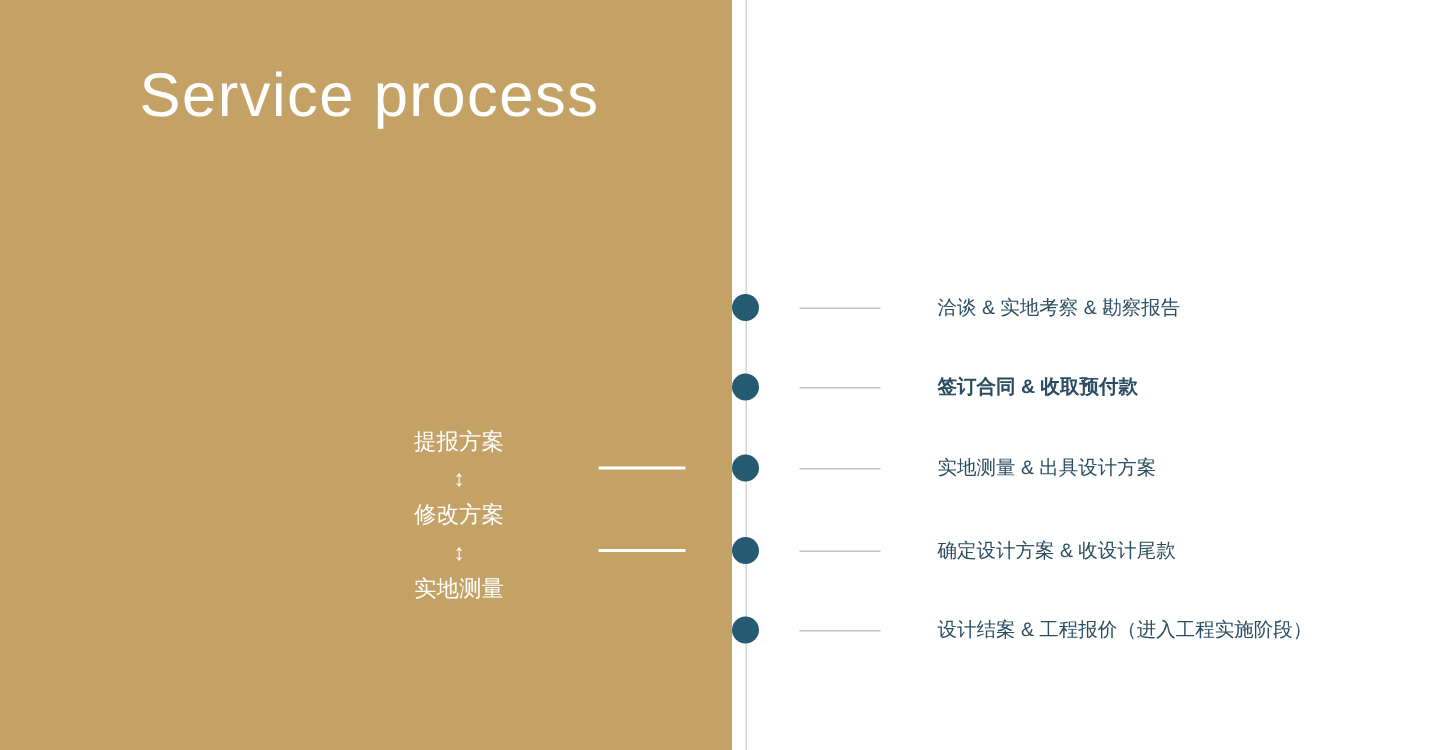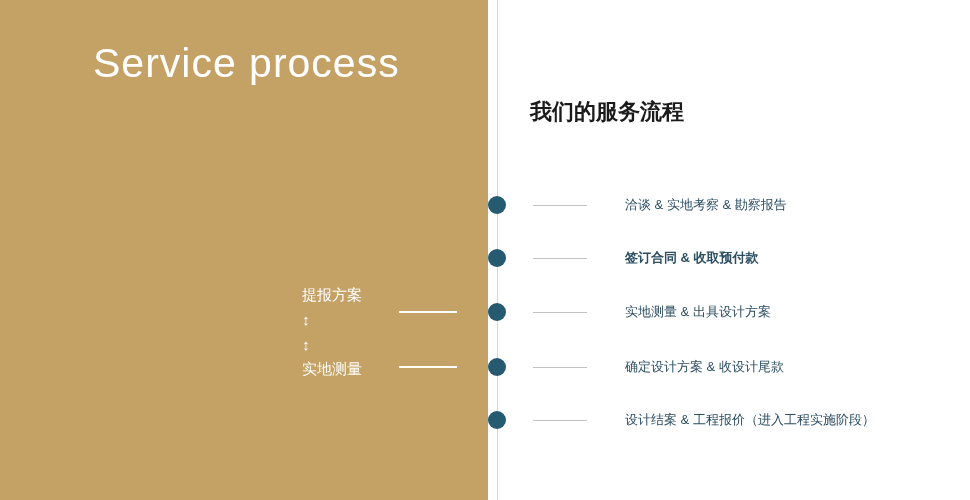--- a/index.html
+++ b/index.html
@@ -39,21 +39,20 @@
     left: 250px;
     top: 283px;
     width: 112px;
     text-align: center;
     color: #ffffff;
   }
   .flow .flow-step {
     font-size: 15px;
     line-height: 24px;
     white-space: nowrap;
-    text-align: right;
   }
   .flow .flow-arrow {
     font-size: 15px;
     line-height: 25px;
   }
 
   .connector {
     position: absolute;
     left: 399px;
     width: 58px;
@@ -129,31 +128,31 @@
 <body>
 
 <div class="canvas">
 
   <div class="left-panel">
     <div class="page-title">Service process</div>
 
     <div class="flow">
       <div class="flow-step">提报方案</div>
       <div class="flow-arrow">↕</div>
+      <div class="flow-step">修改方案</div>
       <div class="flow-arrow">↕</div>
       <div class="flow-step">实地测量</div>
     </div>
 
     <div class="connector connector-1"></div>
     <div class="connector connector-2"></div>
   </div>
 
   <div class="timeline-line"></div>
 
-  <div class="section-title">我们的服务流程</div>
 
   <div class="steps-list">
       <div class="step-row" style="top: 195px;">
         <span class="dot"></span>
         <span class="dash"></span>
         <span class="step-label">洽谈 &amp; 实地考察 &amp; 勘察报告</span>
       </div>
       <div class="step-row" style="top: 248px; font-weight: bold;">
         <span class="dot"></span>
         <span class="dash"></span>

